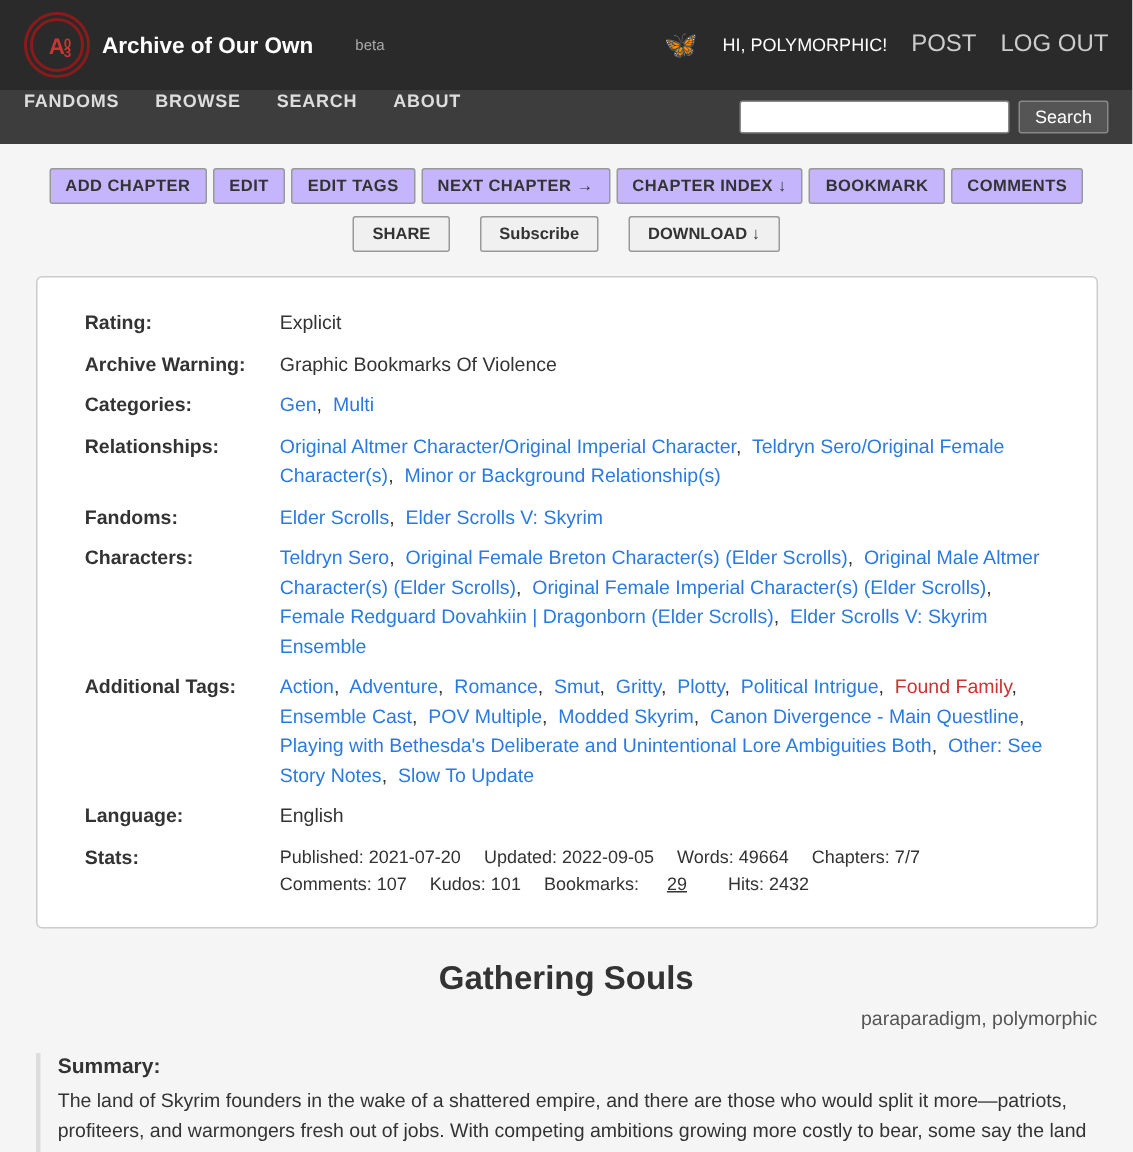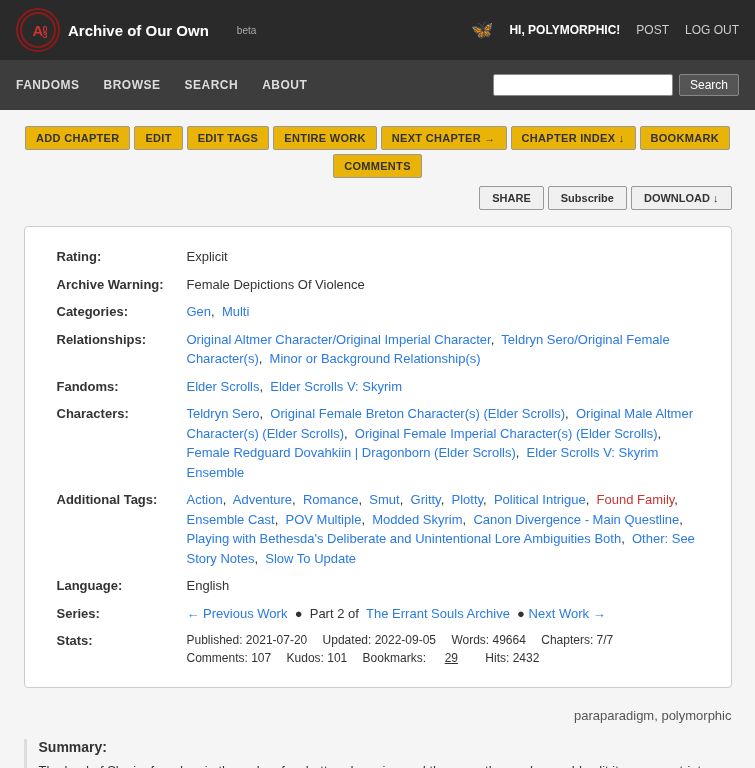--- a/index.html
+++ b/index.html
@@ -47,30 +47,29 @@
       display: flex;
       align-items: center;
       gap: 16px;
       color: #ccc;
       font-size: 12px;
     }
     .header-right .butterfly {
       color: #cc7722;
       font-size: 18px;
     }
-    .header-right .username { color: #fff; font-weight: bold; }
-    .header-right a { color: #ccc; text-decoration: none; font-size: 12px; }
+    .header-right .username { color: #fff; font-weight: normal; }
+    .header-right a { color: #ccc; text-decoration: none; font-size: 16px; }
 
     
     .site-nav {
       background: #3d3d3d;
       display: flex;
-      align-items: center;
       padding: 0 16px;
-      height: 50px;
+      height: 36px;
       justify-content: space-between;
     }
     .nav-links {
       display: flex;
       gap: 24px;
     }
     .nav-links a {
       color: #ddd;
       text-decoration: none;
       font-size: 12px;
@@ -112,30 +111,30 @@
       flex-wrap: wrap;
       gap: 4px;
       margin-bottom: 8px;
       justify-content: center;
     }
     .toolbar button {
       padding: 5px 10px;
       font-size: 11px;
       font-weight: bold;
       border: 1px solid #999;
-      background: #eab308;
+      background: #c4b5fd;
       cursor: pointer;
       border-radius: 2px;
       color: #333;
       letter-spacing: 0.3px;
     }
     .toolbar-row2 {
       display: flex;
-      gap: 4px;
-      justify-content: flex-end;
+      gap: 20px;
+      justify-content: center;
       margin-bottom: 16px;
     }
     .toolbar-row2 button {
       padding: 5px 12px;
       font-size: 11px;
       font-weight: bold;
       border: 1px solid #999;
       background: #f0f0f0;
       cursor: pointer;
       border-radius: 2px;
@@ -253,21 +252,20 @@
     <button>Search</button>
   </div>
 </nav>
 
 <div class="main-content">
 
   <div class="toolbar">
     <button>ADD CHAPTER</button>
     <button>EDIT</button>
     <button>EDIT TAGS</button>
-    <button>ENTIRE WORK</button>
     <button>NEXT CHAPTER →</button>
     <button>CHAPTER INDEX ↓</button>
     <button>BOOKMARK</button>
     <button>COMMENTS</button>
   </div>
 
   <div class="toolbar-row2">
     <button>SHARE</button>
     <button>Subscribe</button>
     <button>DOWNLOAD ↓</button>
@@ -275,21 +273,21 @@
 
   <div class="meta-box">
     <table class="meta-table">
       <tbody>
         <tr>
           <td>Rating:</td>
           <td>Explicit</td>
         </tr>
         <tr>
           <td><span class="archive-warning">Archive Warning:</span></td>
-          <td>Female Depictions Of Violence</td>
+          <td>Graphic Bookmarks Of Violence</td>
         </tr>
         <tr>
           <td>Categories:</td>
           <td>
             <a href="#" class="tag-link">Gen</a>,&nbsp;
             <a href="#" class="tag-link">Multi</a>
           </td>
         </tr>
         <tr>
           <td>Relationships:</td>
@@ -335,30 +333,20 @@
             <a href="#" class="tag-link">Playing with Bethesda's Deliberate and Unintentional Lore Ambiguities Both</a>,&nbsp;
             <a href="#" class="tag-link">Other: See Story Notes</a>,&nbsp;
             <a href="#" class="tag-link">Slow To Update</a>
           </td>
         </tr>
         <tr>
           <td>Language:</td>
           <td>English</td>
         </tr>
         <tr>
-          <td>Series:</td>
-          <td>
-            <a href="#" class="tag-link">← Previous Work</a>
-            &nbsp;●&nbsp;
-            <span>Part 2 of</span>
-            &nbsp;<a href="#" class="tag-link">The Errant Souls Archive</a>&nbsp;
-            ●&nbsp;<a href="#" class="tag-link">Next Work →</a>
-          </td>
-        </tr>
-        <tr>
           <td>Stats:</td>
           <td>
             <div class="stats-row">
               <span>Published: 2021-07-20</span>
               <span>Updated: 2022-09-05</span>
               <span>Words: 49664</span>
               <span>Chapters: 7/7</span>
             </div>
             <div class="stats-row">
               <span>Comments: 107</span>
@@ -368,20 +356,21 @@
                 &nbsp;<span class="underline">29</span>
               </span>
               <span>Hits: 2432</span>
             </div>
           </td>
         </tr>
       </tbody>
     </table>
   </div>
 
+  <h1 class="work-title">Gathering Souls</h1>
   <div class="work-authors">paraparadigm, polymorphic</div>
 
   <div class="summary-section">
     <div class="summary-heading">Summary:</div>
     <p class="summary-text">The land of Skyrim founders in the wake of a shattered empire, and there are those who would split it more—patriots, profiteers, and warmongers fresh out of jobs. With competing ambitions growing more costly to bear, some say the land is ripe for a hero. But who should it be? No one can agree.</p>
 
   </div>
 
 </div>
 

